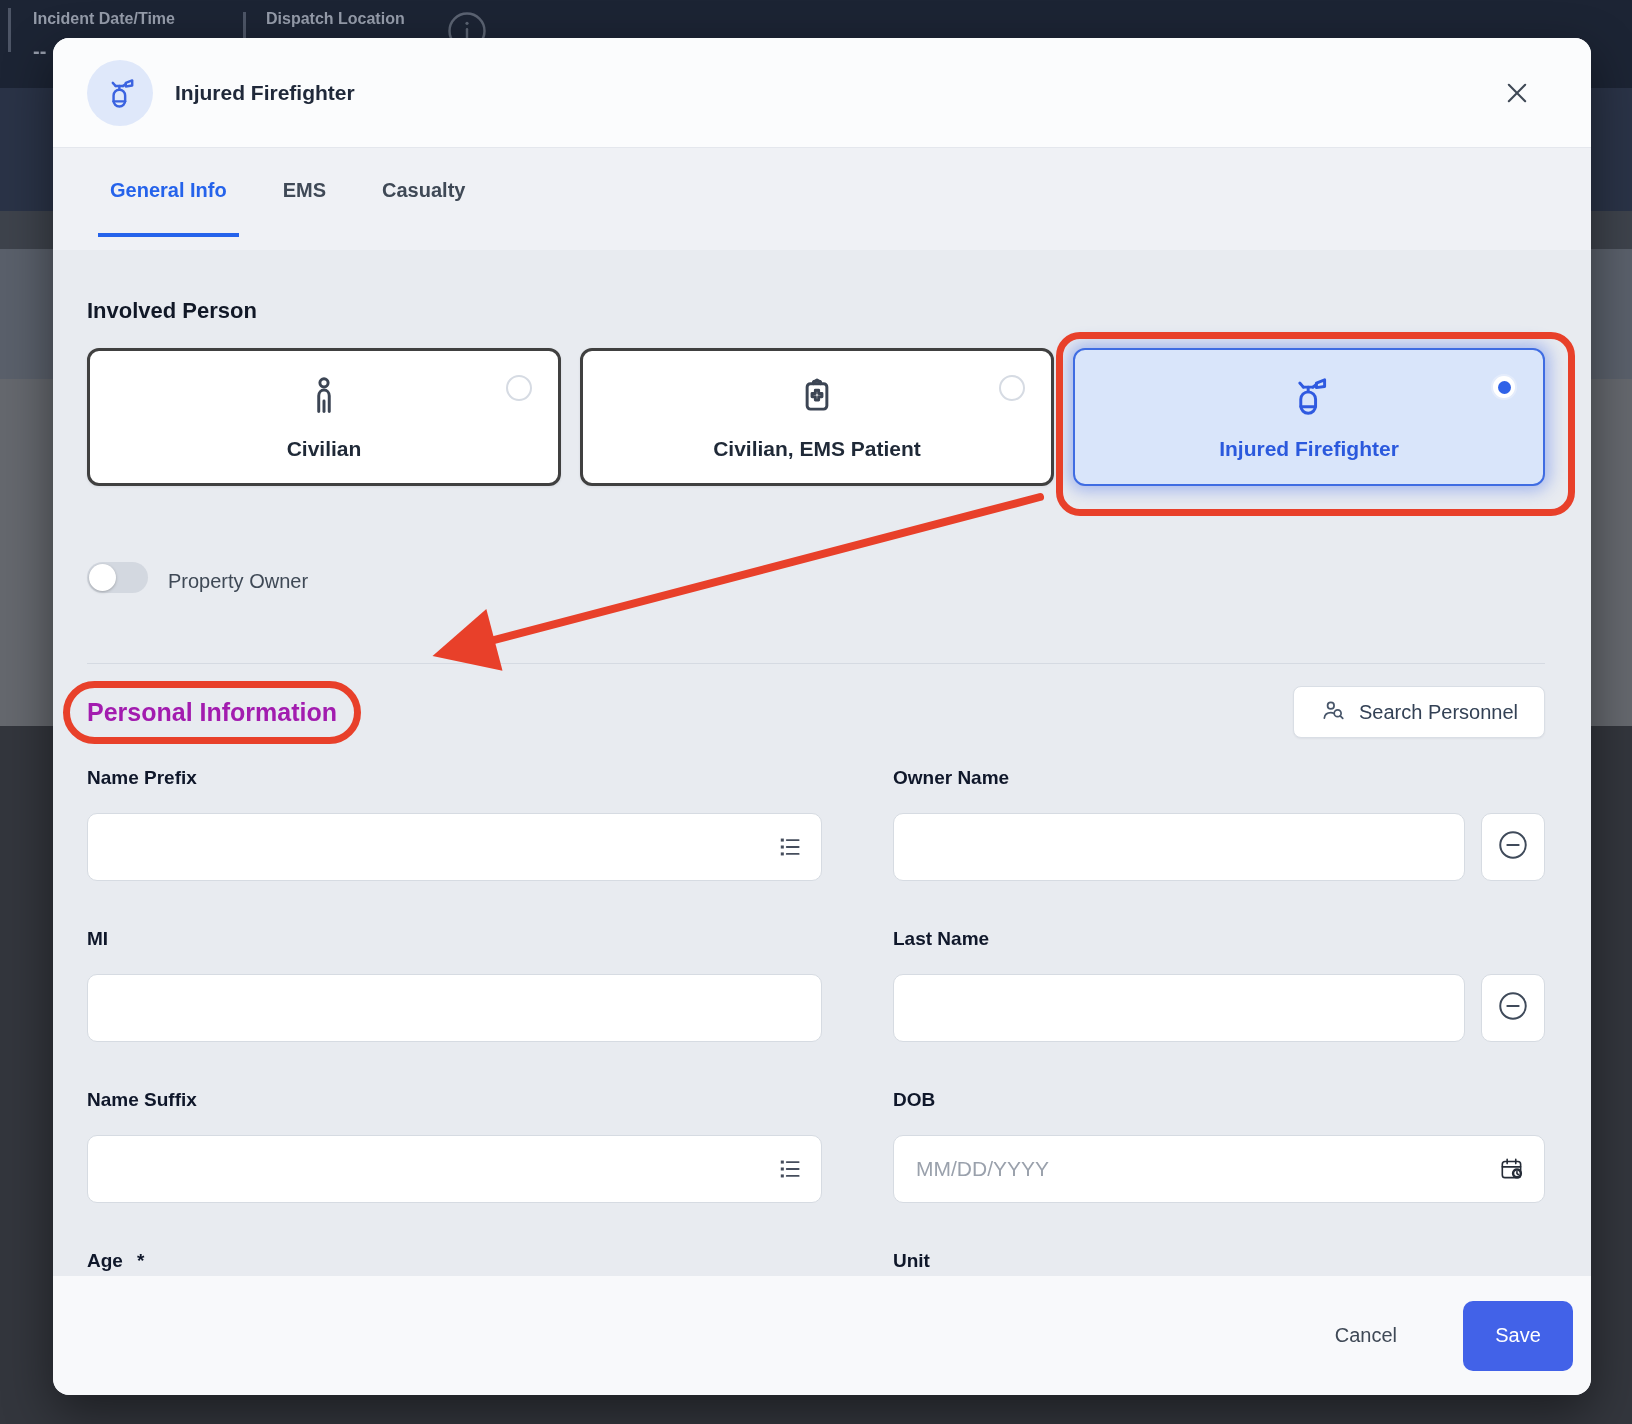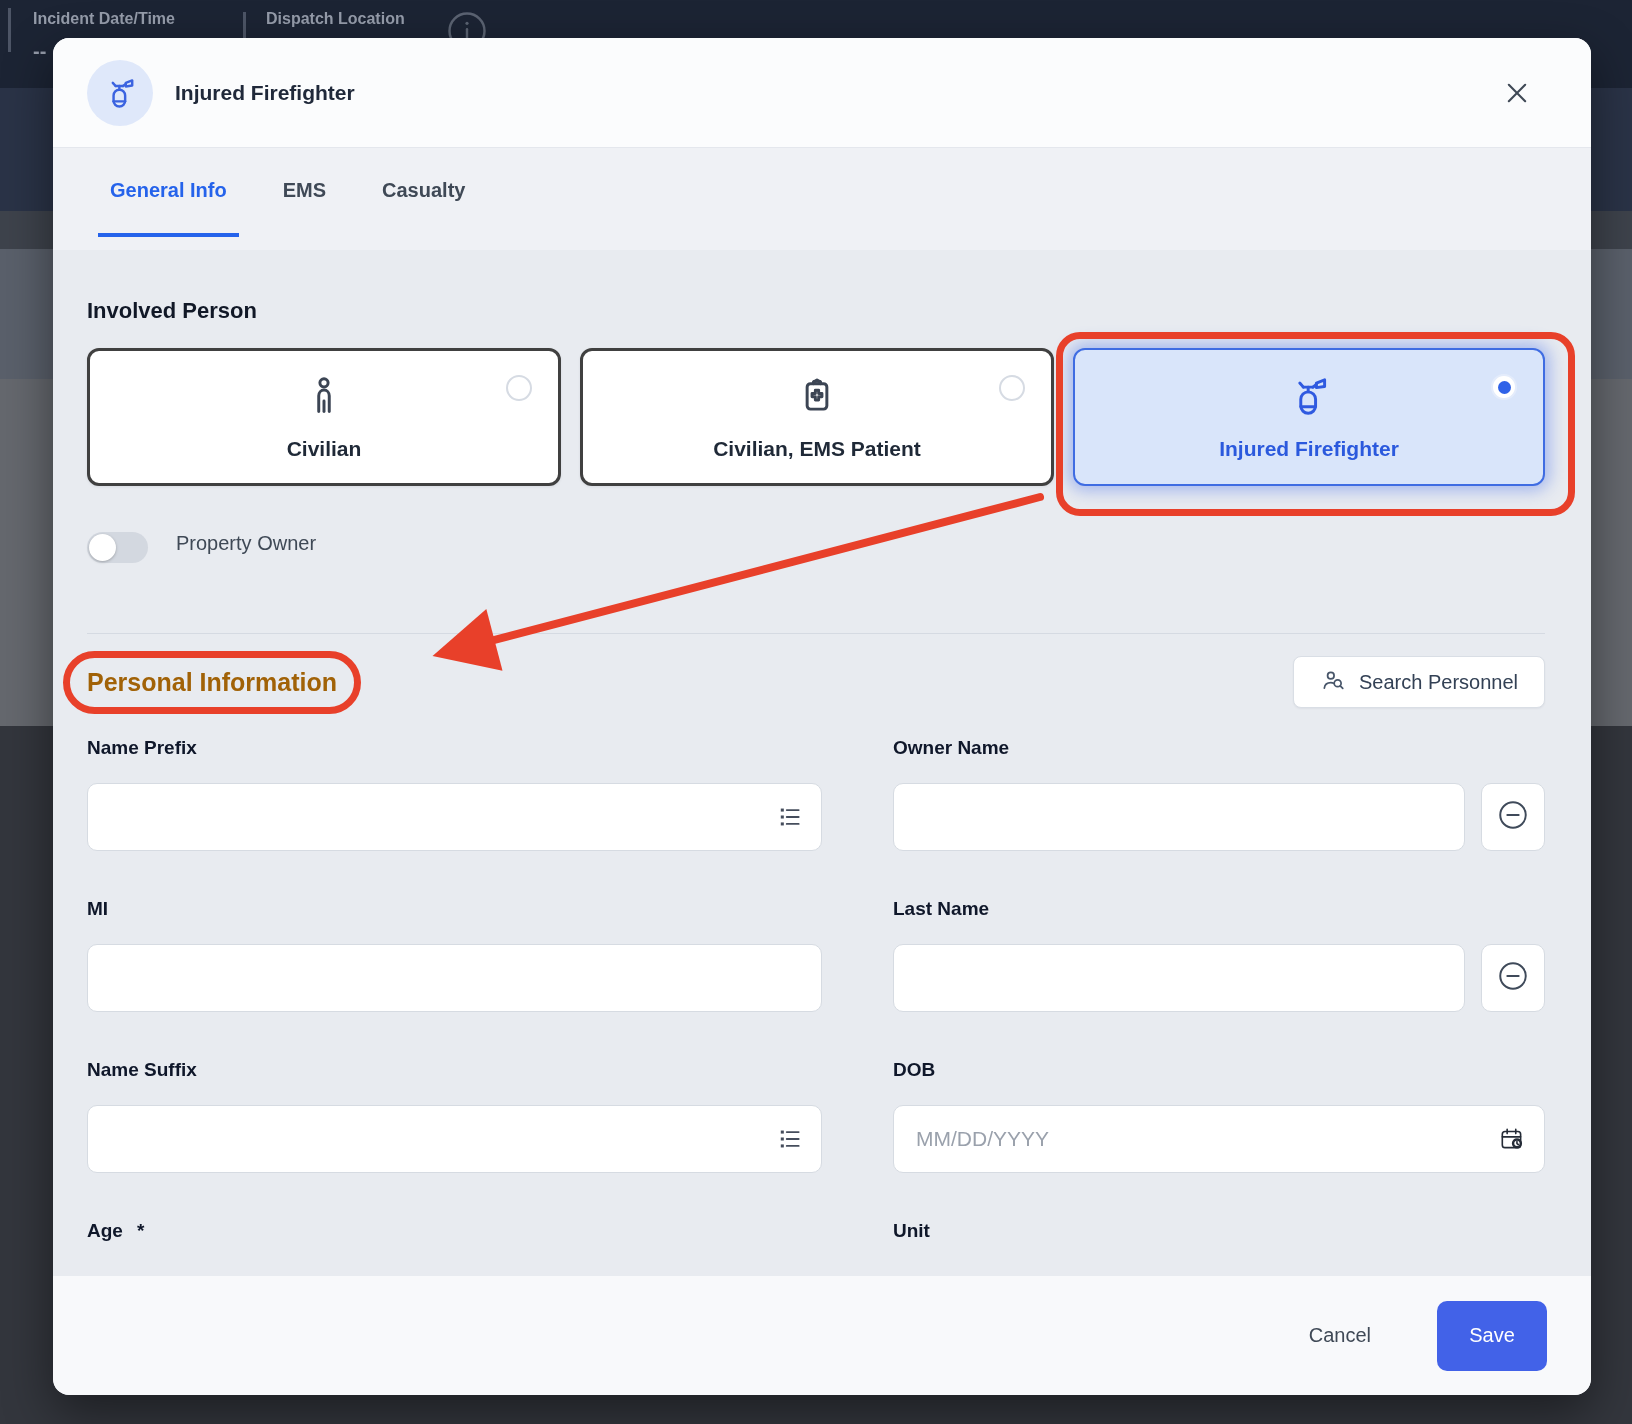--- a/index.html
+++ b/index.html
@@ -56,30 +56,30 @@
   .card.selected{background:#d9e5fa;border:2px solid #3f6ce2;box-shadow:0 0 16px 5px rgba(84,122,236,.45);}
   .card.selected .clabel{color:#2b59dd;}
   .radio{position:absolute;top:24px;right:26px;width:26px;height:26px;border-radius:50%;background:#fff;border:2px solid #d6dbe3;box-sizing:border-box;}
   .radio.on{border-color:#e4ecfb;display:flex;align-items:center;justify-content:center;}
   .radio.on::after{content:"";width:13px;height:13px;border-radius:50%;background:#2f62e8;}
   .annot-card{
     position:absolute;left:969px;top:-16px;width:505px;height:170px;
     border:7px solid #e8402a;border-radius:24px;pointer-events:none;z-index:5;
   }
 
-  .toggle-row{margin-top:46px;display:flex;align-items:flex-start;gap:28px;}
+  .toggle-row{margin-top:76px;display:flex;align-items:flex-end;gap:20px;}
   .switch{width:61px;height:31px;border-radius:16px;background:#d3d8e0;position:relative;cursor:pointer;flex:none;}
   .knob{position:absolute;top:2px;left:2px;width:27px;height:27px;border-radius:50%;background:#fff;box-shadow:0 1px 3px rgba(0,0,0,.25);}
   .toggle-label{font-size:20px;color:#3f4956;}
 
   .divider{margin-top:70px;height:1px;background:#d5dae2;}
 
   .pi-row{margin-top:20px;display:flex;align-items:center;justify-content:space-between;height:56px;}
   .pi-wrap{position:relative;display:inline-block;}
-  .pi-heading{font-size:25px;font-weight:700;color:#a16207;white-space:nowrap;}
+  .pi-heading{font-size:25px;font-weight:700;color:#a21caf;white-space:nowrap;}
   .annot-ring{position:absolute;inset:-17px -24px;border:7px solid #e8402a;border-radius:34px;pointer-events:none;z-index:5;}
   .search-btn{
     height:52px;background:#fff;border:1px solid #d9dee5;border-radius:8px;
     display:flex;align-items:center;gap:13px;padding:0 26px;font-size:20px;color:#334155;
     box-shadow:0 1px 2px rgba(16,24,40,.05);cursor:pointer;
   }
 
   .grid{margin-top:28px;display:grid;grid-template-columns:735px 652px;column-gap:71px;}
   .field{margin-bottom:48px;}
   .flabel{font-size:19px;font-weight:700;color:#0f172a;line-height:19px;}
@@ -93,21 +93,21 @@
   .inp input::placeholder{color:#9aa1ac;}
   .suffix-ic{position:absolute;right:18px;top:50%;transform:translateY(-50%);display:flex;}
   .sq-btn{
     width:64px;height:68px;background:#fff;border:1px solid #d6dbe2;border-radius:10px;box-sizing:border-box;
     display:flex;align-items:center;justify-content:center;cursor:pointer;flex:none;
   }
 
   .mfoot{
     position:absolute;left:0;right:0;bottom:0;height:119px;background:#f8f9fb;
     border-radius:0 0 16px 16px;display:flex;align-items:center;justify-content:flex-end;
-    gap:60px;padding-right:44px;box-sizing:border-box;z-index:6;
+    gap:60px;padding-right:18px;box-sizing:border-box;z-index:6;
   }
   .cancel-btn{font-size:20px;color:#3f4956;background:none;border:none;cursor:pointer;font-family:"Liberation Sans",sans-serif;}
   .save-btn{
     width:110px;height:70px;background:#4262e8;color:#ffffff;font-size:20px;border:none;border-radius:10px;
     cursor:pointer;font-family:"Liberation Sans",sans-serif;
   }
 
   .arrow-layer{position:absolute;inset:0;pointer-events:none;z-index:5;}
 </style>
 </head>

